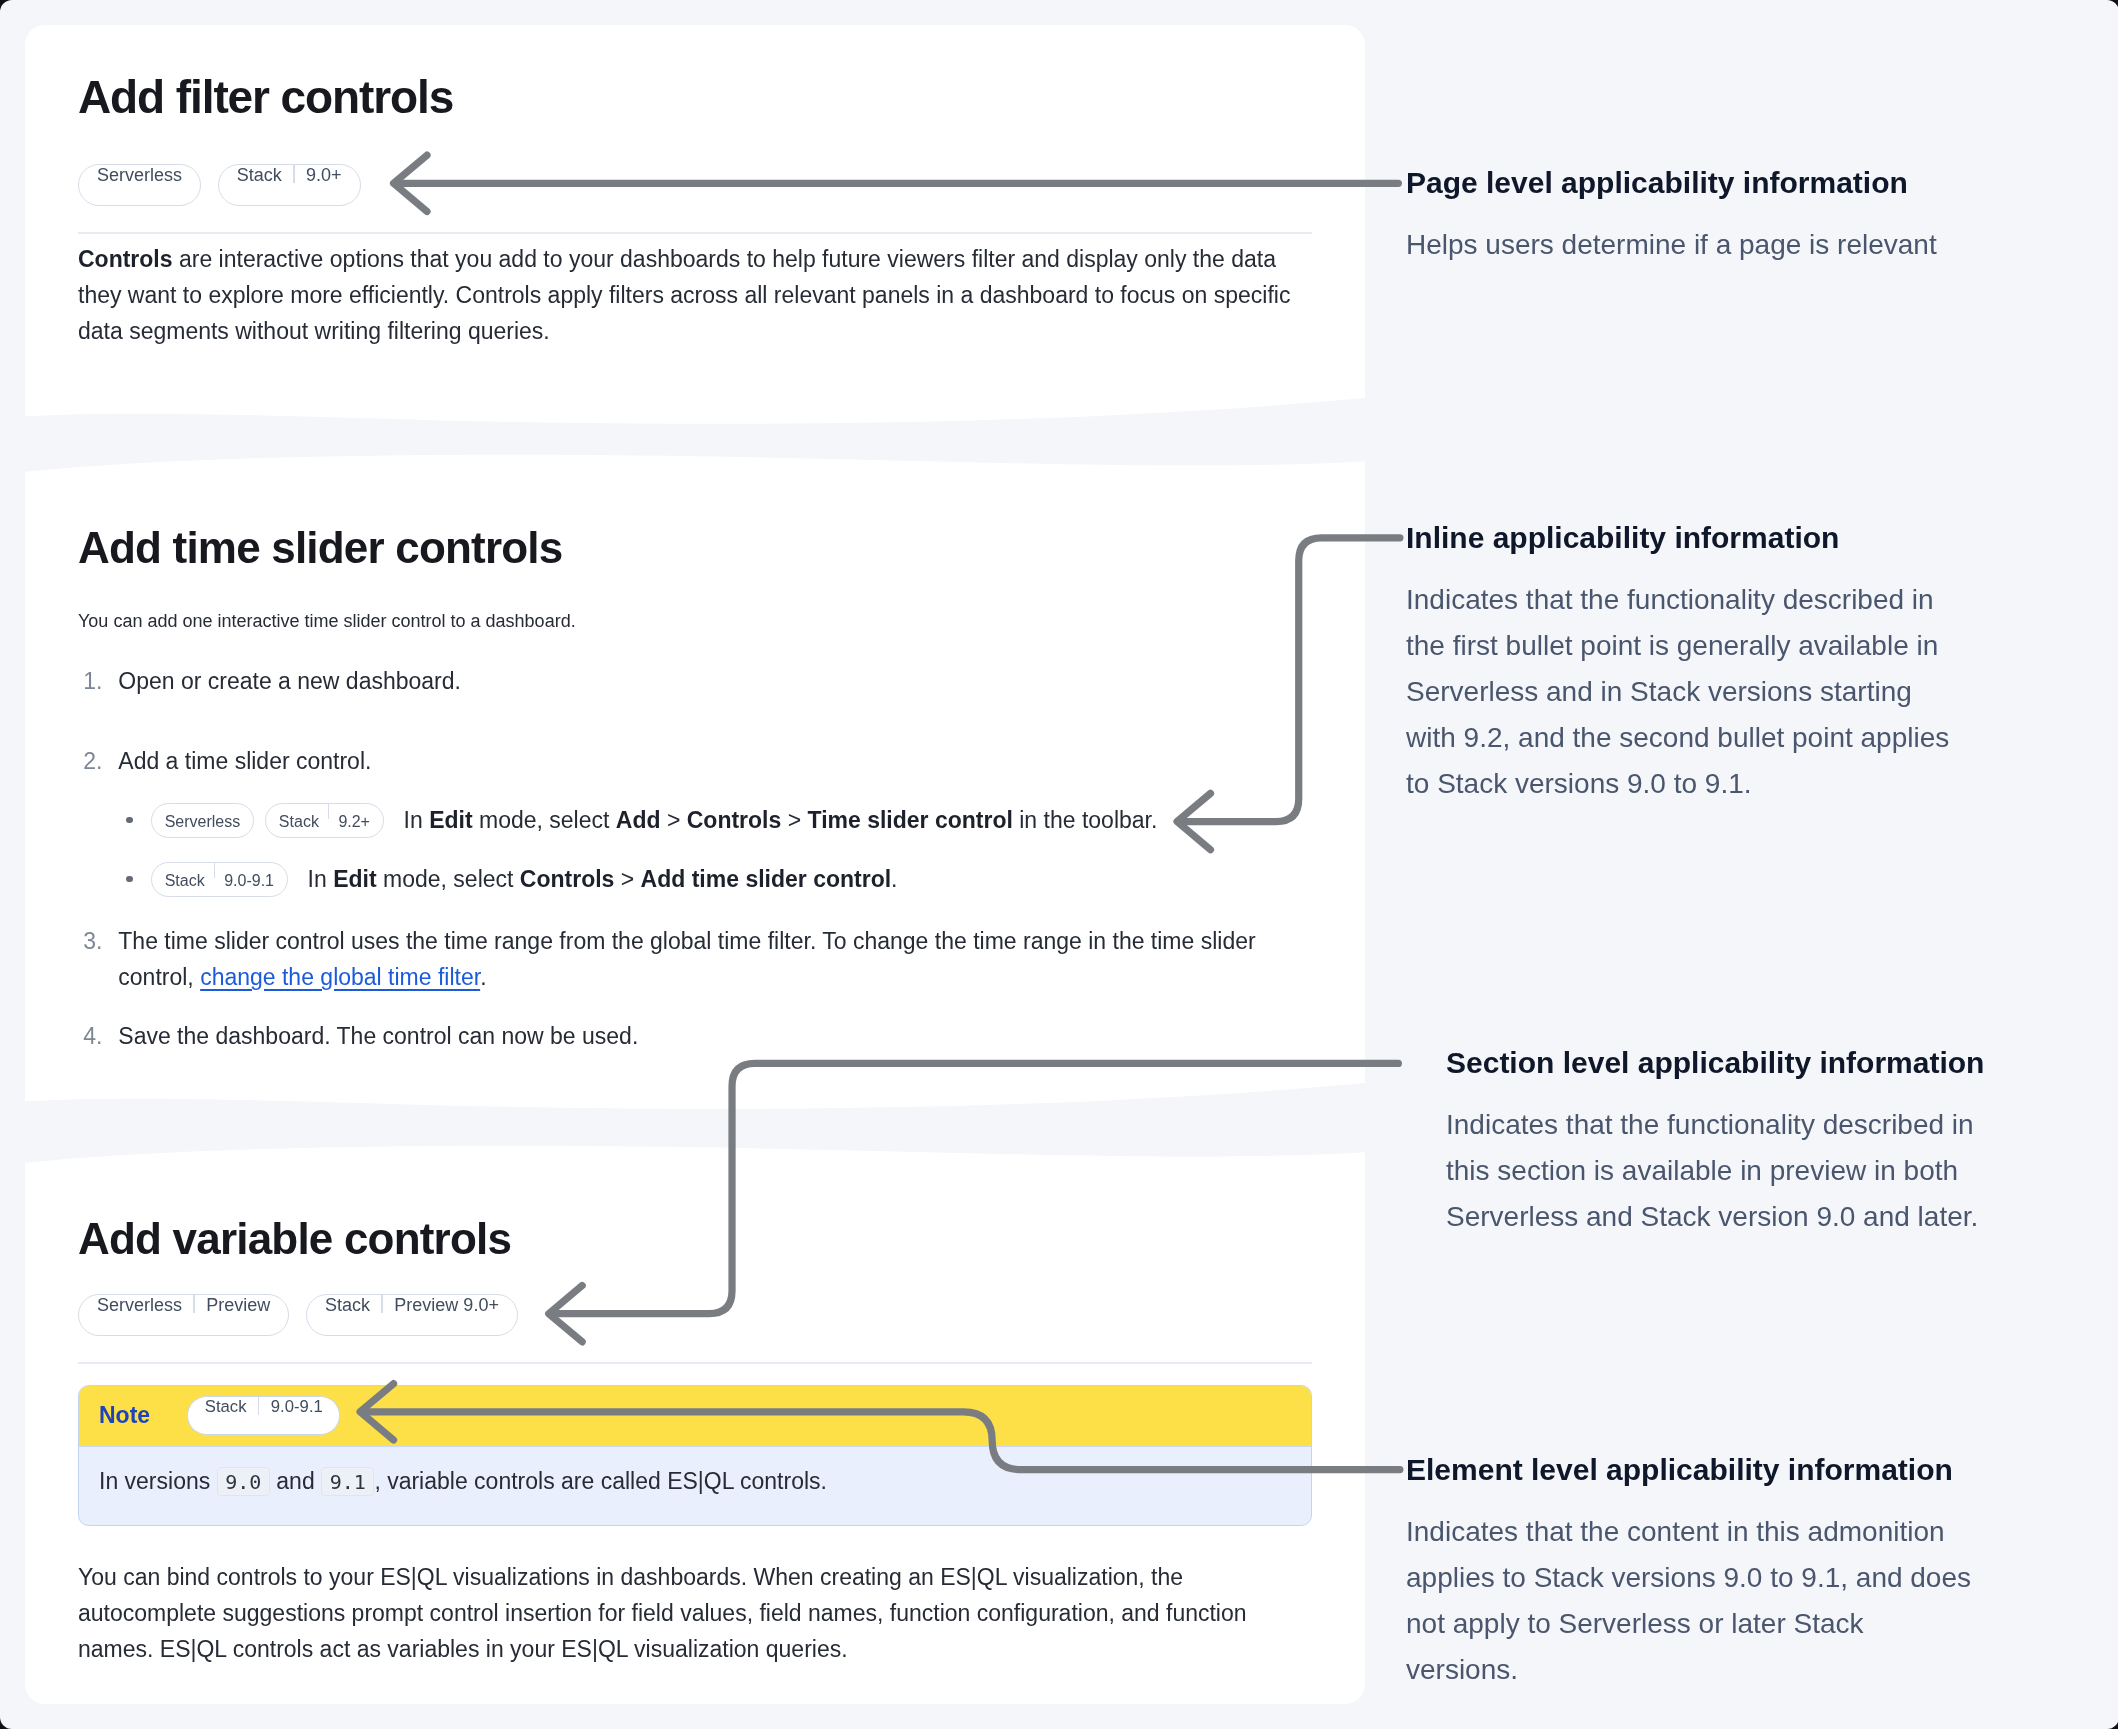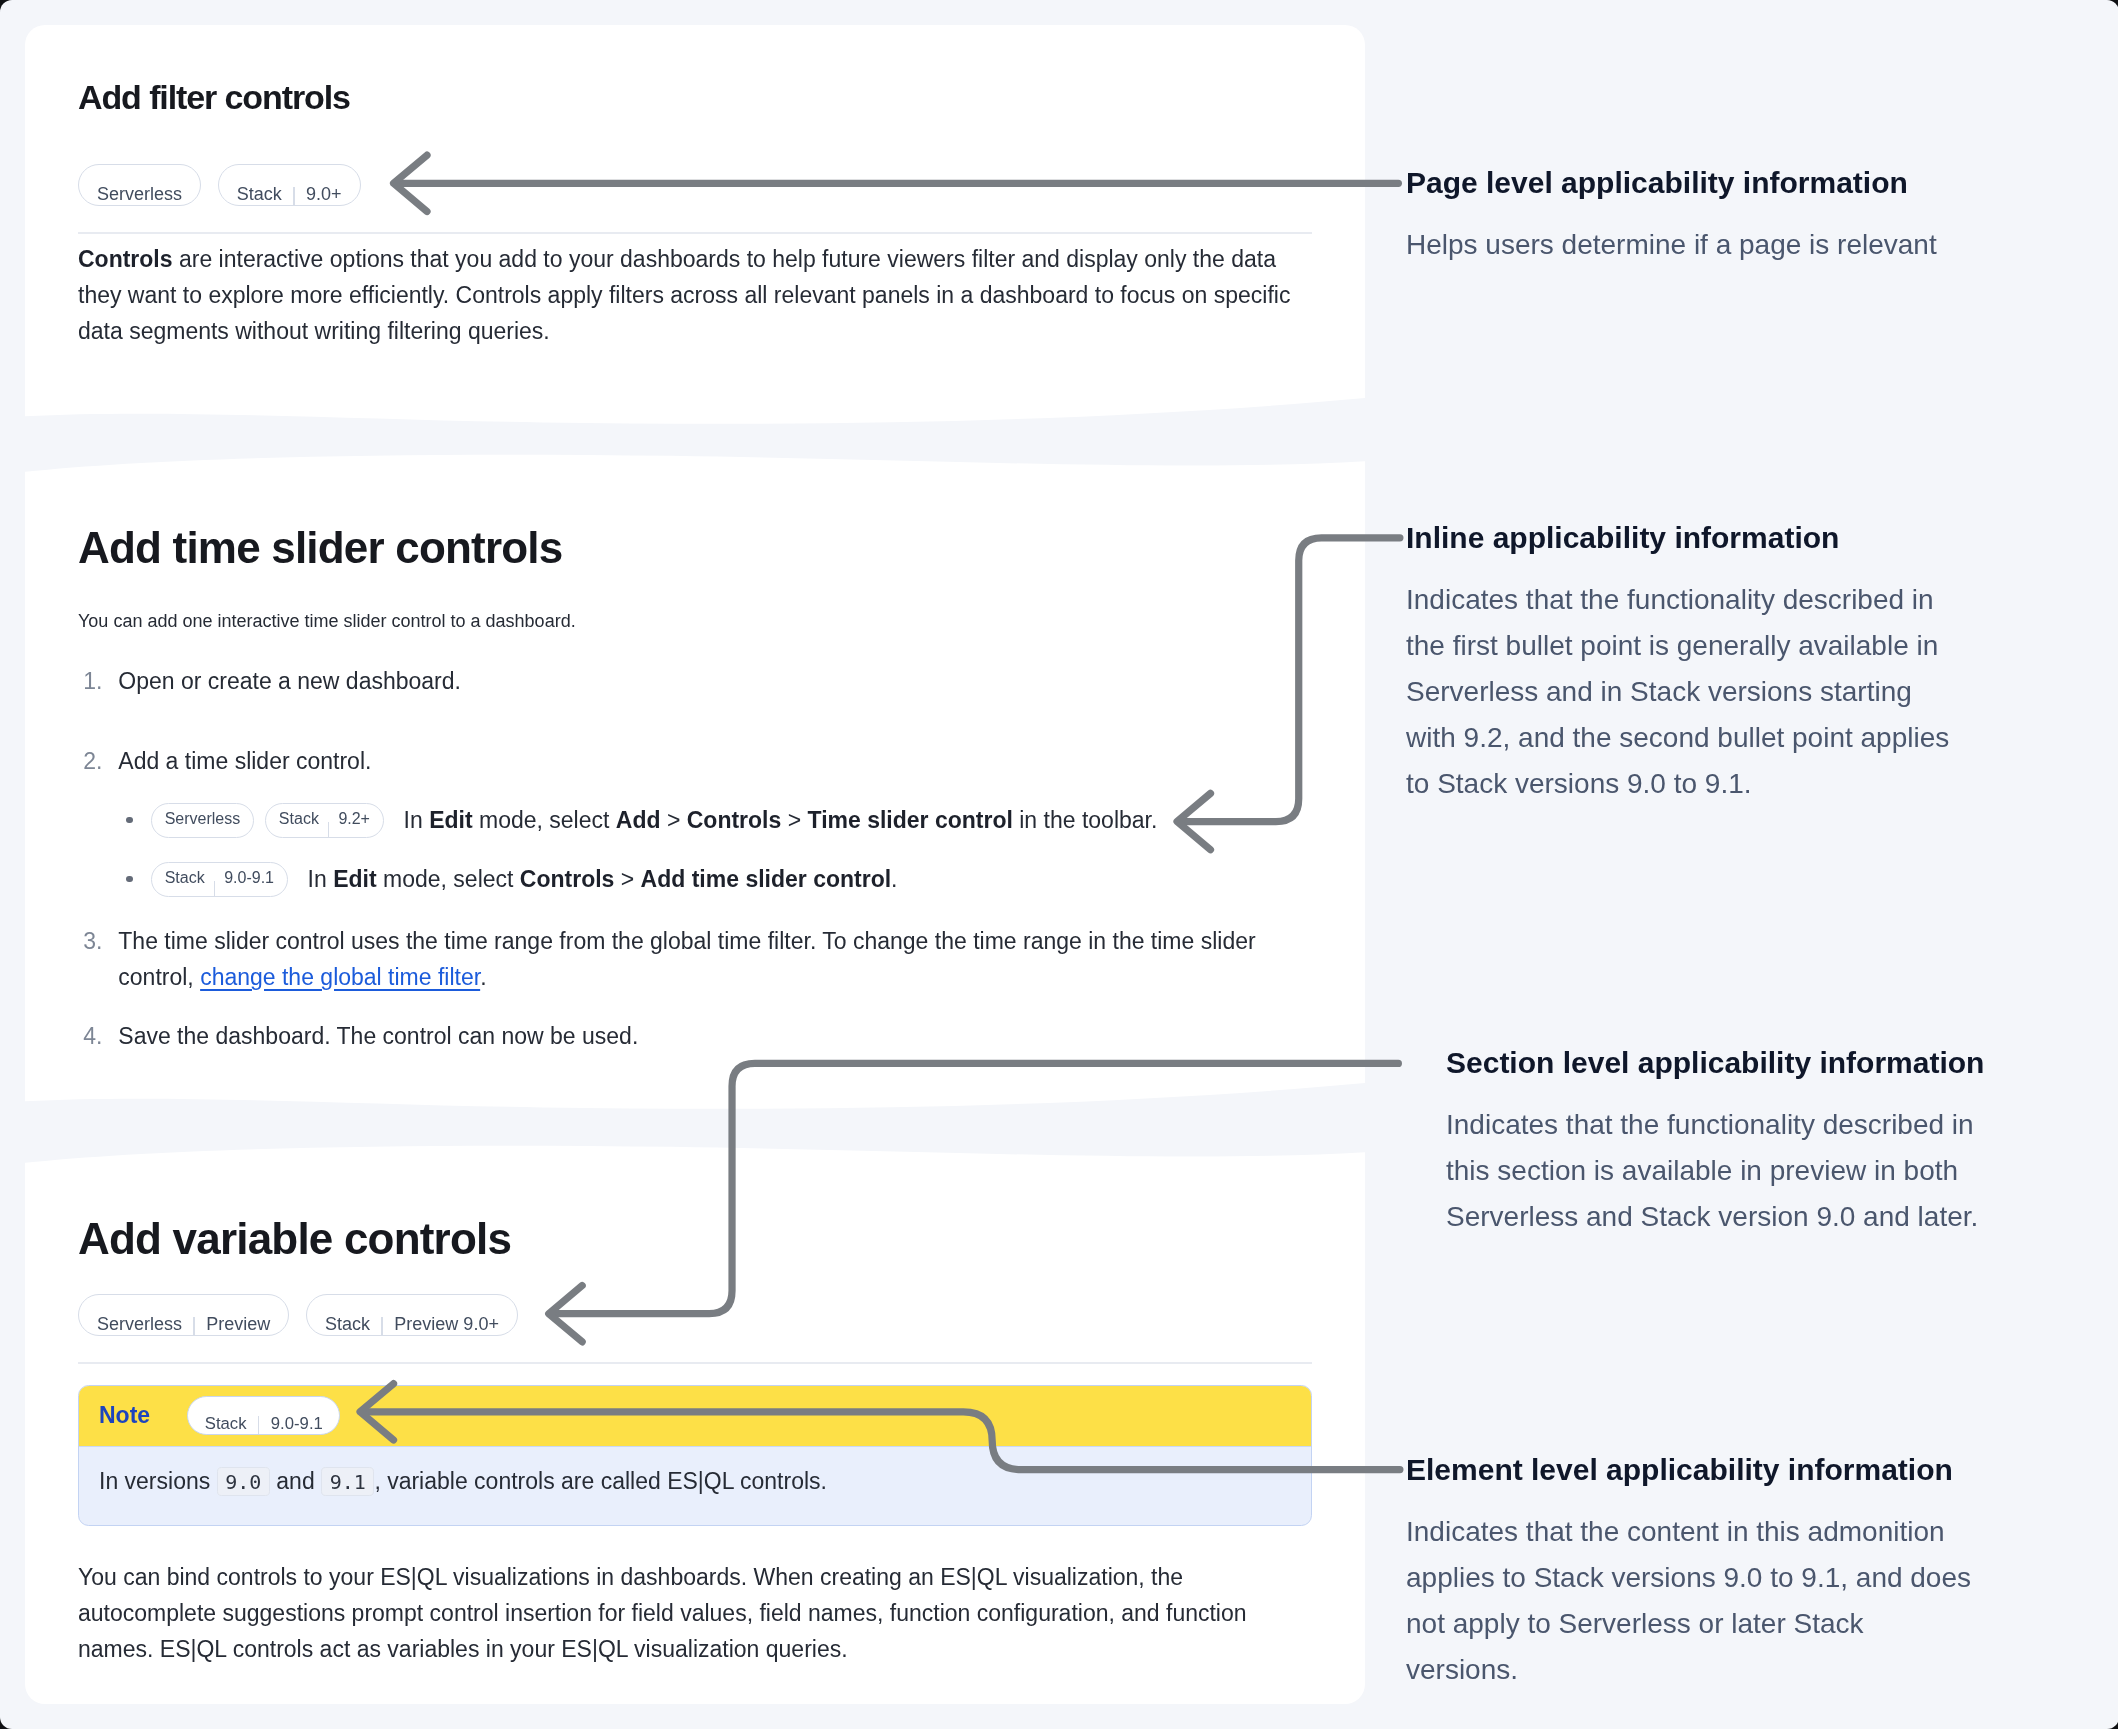--- a/index.html
+++ b/index.html
@@ -15,29 +15,29 @@
   .card-time     { top:484px;  height:593px; }
   .card-variable { top:1175px; height:529px; border-radius:0 0 20px 20px; }
   .wave { position:absolute; left:0; width:100%; height:35px; display:block; }
   .wave-bottom { top:100%; }
   .wave-top { bottom:100%; }
   .card-inner { position:relative; }
   .card-filter .card-inner   { padding:43px 53px 0 53px; }
   .card-time .card-inner     { padding:38px 53px 0 53px; }
   .card-variable .card-inner { padding:38px 53px 0 53px; }
 
-  h1.title { margin:0; font-size:34px; line-height:58px; font-weight:700; color:#17191f; letter-spacing:-1.1px; }
+  h1.title { margin:0; font-size:46px; line-height:58px; font-weight:700; color:#17191f; letter-spacing:-1.1px; }
   h2.title { margin:0; font-size:44px; line-height:51px; font-weight:700; color:#17191f; letter-spacing:-0.8px; }
 
   .badge-row { display:flex; align-items:center; gap:16.7px; }
   .card-filter .badge-row { margin-top:38px; }
   .card-variable .badge-row { margin-top:30px; }
 
   .pill {
-    display:inline-flex; align-items:flex-end; background:#fff;
+    display:inline-flex; align-items:flex-start; background:#fff;
     border:1.5px solid #d7dde8; border-radius:760px;
     padding:0 18px; height:40px; font-size:18px; color:#414c5e; white-space:nowrap;
   }
   .pill .sep { width:1.5px; height:18px; background:#d7dde8; margin:0 11.4px; }
   .pill.sm { height:33px; font-size:16px; padding:0 13px; }
   .pill.sm .sep { height:15px; margin:0 9px; }
   .pill.note-pill { height:37px; font-size:16.7px; padding:0 16.7px; border-color:#c9d6ef; }
 
   .rule { border:none; height:1.5px; background:#e8ebf1; margin:26px 0 0 0; }
 

